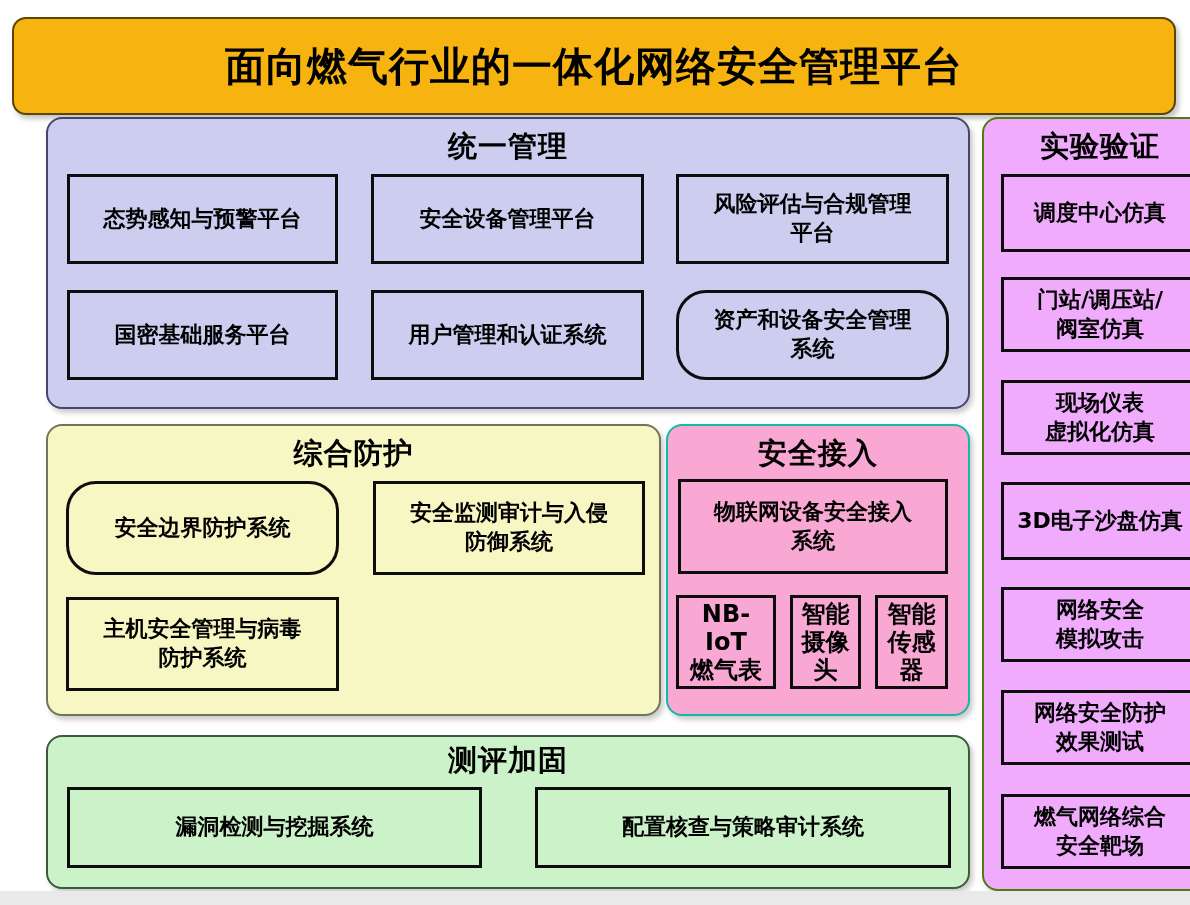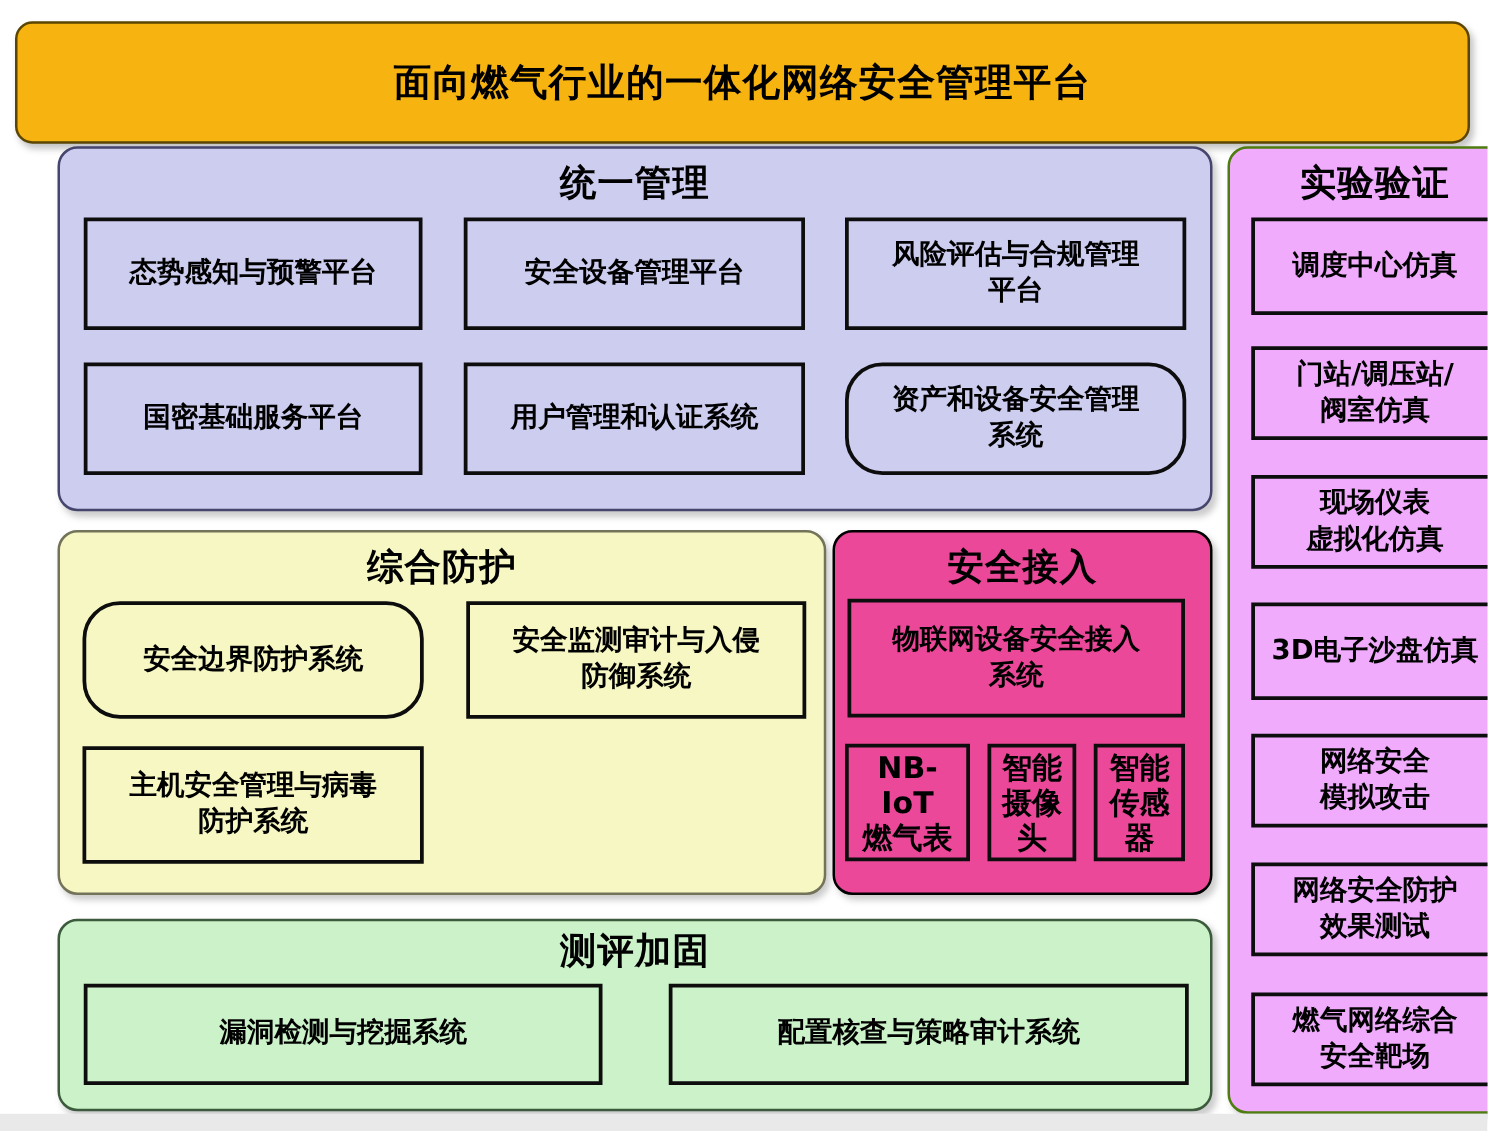--- a/index.html
+++ b/index.html
@@ -14,21 +14,21 @@
   .canvas { position: absolute; inset: 0; }
 
   .banner {
     position: absolute; left: 12px; top: 17px; width: 1160px; height: 94px;
     background: #F7B310;
     border: 2px solid #5a4503;
     border-radius: 14px;
     display: flex; align-items: center; justify-content: center;
     box-shadow: 3px 4px 5px rgba(110,110,110,0.40);
   }
-  .banner .title { font-size: 30px; font-weight: 800; letter-spacing: 1px; }
+  .banner .title { font-size: 40px; font-weight: 800; letter-spacing: 1px; }
 
   .sec {
     position: absolute;
     border-radius: 16px;
     box-shadow: 3px 4px 5px rgba(110,110,110,0.35);
     margin-left: 36px;
   }
   .sec-h {
     position: absolute; left: 0; right: 0; top: 8px;
     text-align: center;
@@ -42,21 +42,21 @@
     text-align: center;
     white-space: pre-line;
     font-size: 22px; font-weight: 600;
     line-height: 1.3;
     padding: 2px;
     box-sizing: border-box;
   }
 
   .sec-unified  { left: 10px;  top: 117px; width: 920px; height: 288px; background: #CDCDF0; border: 2px solid #45456e; }
   .sec-protect  { left: 10px;  top: 424px; width: 611px; height: 288px; background: #F7F7C3; border: 2px solid #73735a; }
-  .sec-access   { left: 630px; top: 424px; width: 300px; height: 288px; background: #ec4899; border: 2px solid #000000; }
+  .sec-access   { left: 630px; top: 424px; width: 300px; height: 288px; background: #f9a8d4; border: 2px solid #14b8a6; }
   .sec-eval     { left: 10px;  top: 735px; width: 920px; height: 150px; background: #CBF2C9; border: 2px solid #3c5a3c; }
   .sec-verify   { left: 946px; top: 117px; width: 232px; height: 770px; background: #f0abfc; border: 2px solid #4d7c0f; }
 
   .sec-access .box.small { font-size: 24px; line-height: 1.18; font-weight: 600; }
 
   .bottom-strip {
     position: absolute; left: 0; top: 891px; width: 1190px; height: 14px;
     background: #e9e9e9;
   }
 </style>

